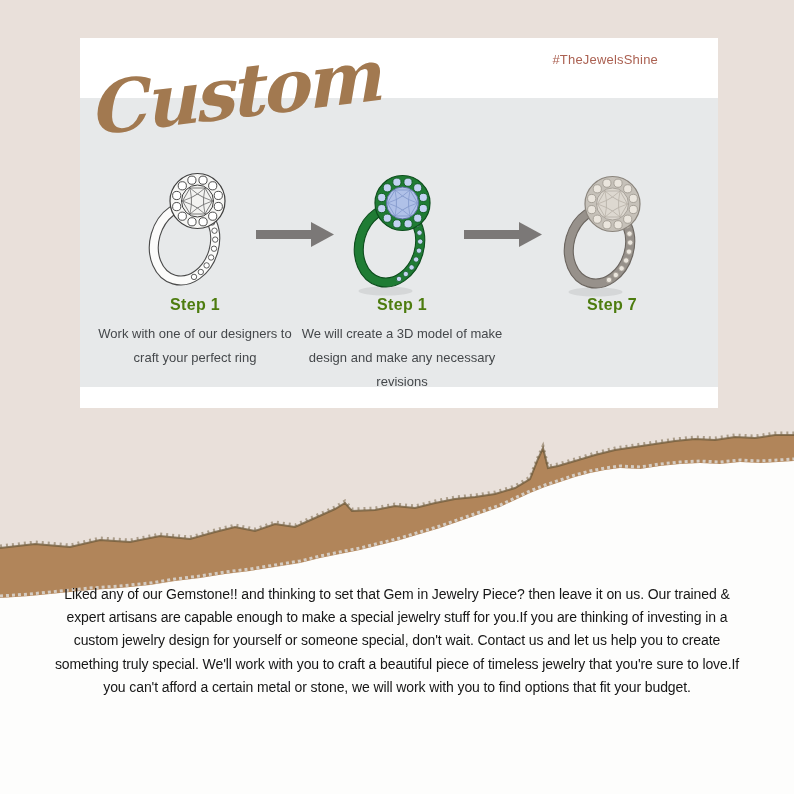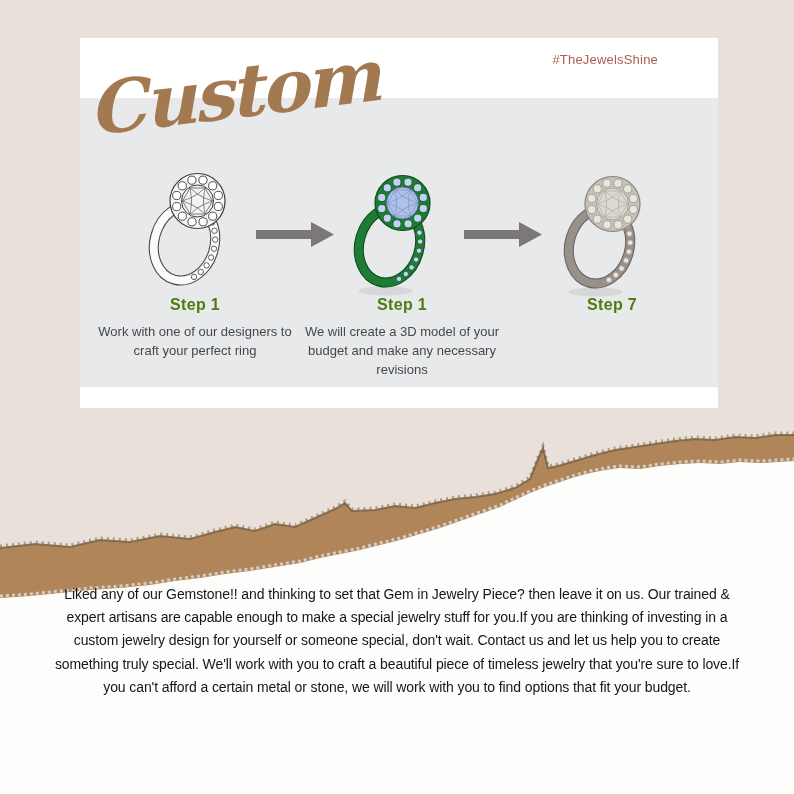--- a/index.html
+++ b/index.html
@@ -55,21 +55,21 @@
     color:var(--step-text,#3a3e40);
   }
   .col-1{left:0px;}
   .col-2{left:207px;}
   .col-3{left:417px;}
   .step-label{
     font-size:16px;font-weight:700;letter-spacing:.3px;
     margin-bottom:8px;color:#4d7c0f;
   }
   .step-desc{
-    font-size:13px;line-height:19px;color:#45484b;
+    font-size:13px;line-height:24px;color:#45484b;
     padding:0 14px;
   }
   
   .tear-svg{position:absolute;left:0;top:425px;z-index:1;}
   .bottom-sheet{
     position:absolute;left:0;top:660px;width:794px;height:134px;
     background:#fdfdfc;z-index:1;
   }
   
   .paragraph{
@@ -227,21 +227,21 @@
       <rect x="0" y="11" width="58" height="9" fill="#7b7877"></rect>
       <polygon points="55,3 78,15.5 55,28" fill="#7b7877"></polygon>
     </svg>
 
     <div class="step-col col-1">
       <div class="step-label">Step 1</div>
       <div class="step-desc">Work with one of our designers to craft your perfect ring</div>
     </div>
     <div class="step-col col-2">
       <div class="step-label">Step 1</div>
-      <div class="step-desc">We will create a 3D model of your budget and make any necessary revisions</div>
+      <div class="step-desc">We will create a 3D model of make design and make any necessary revisions</div>
     </div>
     <div class="step-col col-3">
       <div class="step-label">Step 7</div>
     </div>
   </div>
 
   <svg class="tear-svg" width="794" height="240" viewBox="0 0 794 240">
 
     <path d="M0,123 L35,119 L70,122 L100,115 L130,117 L160,111 L190,114 L215,107 L235,102 L255,106 L275,99 L295,102 L315,93 L335,84 L345,78 L352,86 L375,85 L395,81 L415,83 L435,78 L455,74 L475,72 L495,69 L515,63 L530,54 L538,34 L543,23 L548,43 L558,41 L575,36 L595,30 L615,25 L635,22 L655,19 L675,16 L695,14 L715,15 L735,12 L755,13 L775,10 L794,10 L794,240 L0,240 Z" fill="#b1855a"></path>
     <path d="M0,123 L35,119 L70,122 L100,115 L130,117 L160,111 L190,114 L215,107 L235,102 L255,106 L275,99 L295,102 L315,93 L335,84 L345,78 L352,86 L375,85 L395,81 L415,83 L435,78 L455,74 L475,72 L495,69 L515,63 L530,54 L538,34 L543,23 L548,43 L558,41 L575,36 L595,30 L615,25 L635,22 L655,19 L675,16 L695,14 L715,15 L735,12 L755,13 L775,10 L794,10" fill="none" stroke="#6e5939" stroke-width="2" opacity="0.75"></path>

